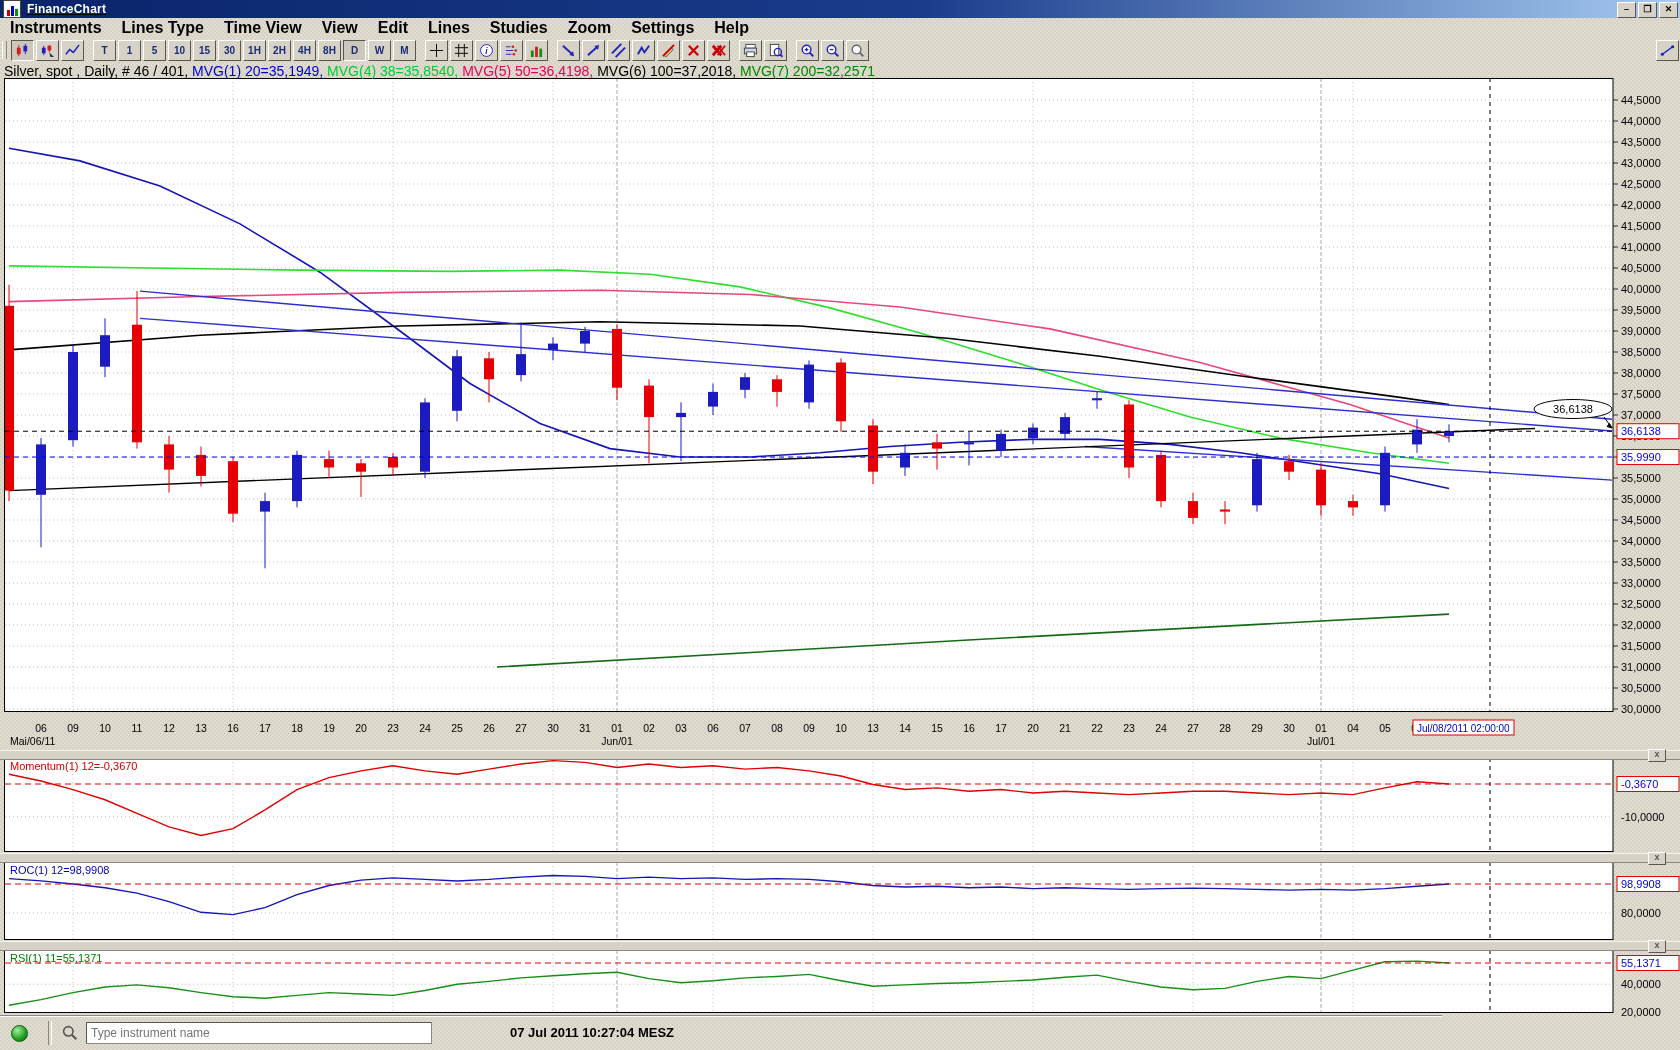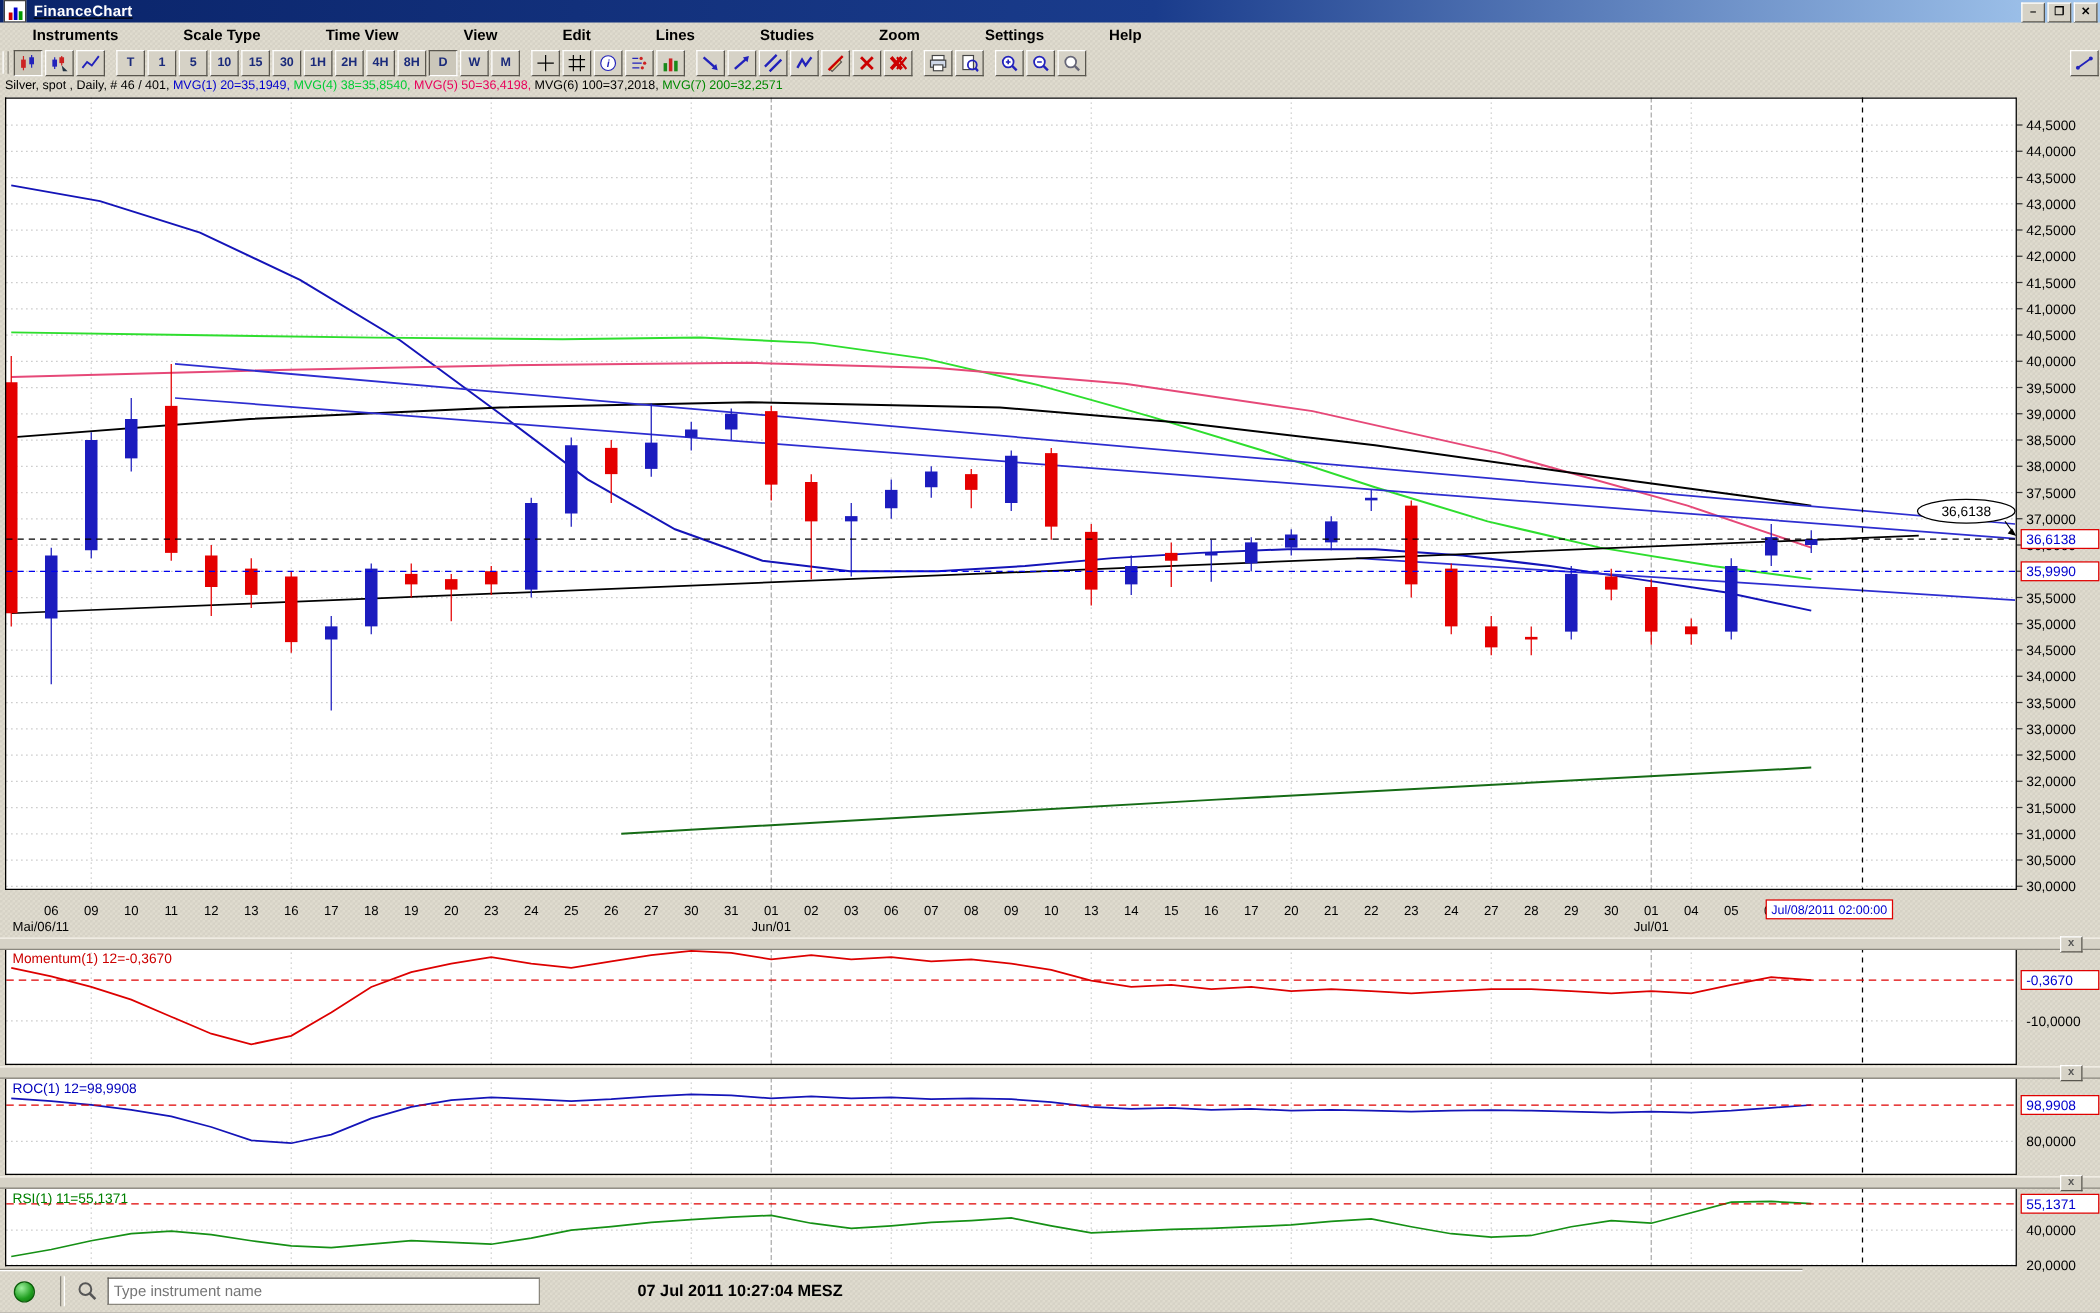--- a/index.html
+++ b/index.html
@@ -14,31 +14,31 @@
        display:flex;align-items:center;z-index:5;text-decoration:underline;}
   .title-icon{width:14px;height:14px;margin-left:3px;background:#fff;border:1px solid #444;
        display:flex;align-items:flex-end;justify-content:center;gap:1px;padding:1px;}
   .title-icon i{display:block;width:3px;}
   .title-text{color:#fff;font-weight:bold;font-size:12px;margin-left:6px;letter-spacing:.2px;}
   .win-controls{position:absolute;right:2px;top:2px;display:flex;gap:2px;}
   .win-btn{width:17px;height:14px;background:#d6d2c6;border-top:1px solid #fff;border-left:1px solid #fff;
        border-right:1px solid #59564e;border-bottom:1px solid #59564e;font-size:9px;line-height:12px;
        text-align:center;font-weight:bold;color:#000;cursor:default;}
   .menubar{position:absolute;left:0;top:18px;width:1680px;height:20px;z-index:5;display:flex;align-items:center;}
-  .menu-item{font-size:12px;font-weight:bold;color:#000;padding:0 26px;line-height:20px;}
+  .menu-item{font-size:16px;font-weight:bold;color:#000;padding:0 10px;line-height:20px;}
   .toolbar{position:absolute;left:0;top:38px;width:1680px;height:24px;z-index:5;display:flex;align-items:center;}
   .grip{width:3px;height:18px;margin:0 3px 0 2px;border-left:1px solid #fff;border-right:1px solid #8a877e;}
   .tb-btn{width:21px;height:19px;margin:0 1px;background:#d6d2c6;
        border-top:1px solid #fff;border-left:1px solid #fff;border-right:1px solid #59564e;border-bottom:1px solid #59564e;
        display:flex;align-items:center;justify-content:center;font-size:10px;font-weight:bold;color:#1a2a7a;}
   .tb-btn svg{width:15px;height:15px;}
   .tb-btn.pressed{border-top:1px solid #59564e;border-left:1px solid #59564e;border-right:1px solid #fff;border-bottom:1px solid #fff;background:#cbc7ba;}
   .tb-sep{width:7px;height:20px;}
   .tb-spacer{flex:1;}
-  .chart-header{position:absolute;left:4px;top:63px;width:1670px;height:14px;z-index:5;font-size:10px;white-space:nowrap;}
+  .chart-header{position:absolute;left:4px;top:63px;width:1670px;height:14px;z-index:5;font-size:14px;white-space:nowrap;}
   .chart-header span{margin-right:0px;}
   svg#chart-svg{position:absolute;left:0;top:0;width:1680px;height:1050px;z-index:1;}
   svg text{font-family:"Liberation Sans",sans-serif;}
   .panel-sep{position:absolute;left:0;width:1680px;height:8px;background:#d6d2c6;
        border-top:1px solid #f7f4ec;border-bottom:1px solid #8a877e;z-index:4;}
   .sep-close{position:absolute;right:14px;top:-2px;width:16px;height:11px;background:#d6d2c6;
        border-top:1px solid #fff;border-left:1px solid #fff;border-right:1px solid #59564e;border-bottom:1px solid #59564e;
        font-size:9px;line-height:9px;text-align:center;color:#555;font-weight:bold;}
   .statusbar{position:absolute;left:0;top:1016px;width:1442px;height:34px;z-index:5;border-top:1px solid #fff;
        box-shadow:0 -1px 0 #8a877e;}
@@ -500,21 +500,21 @@
     <div class="title-text">FinanceChart</div>
     <div class="win-controls">
       <div class="win-btn">–</div>
       <div class="win-btn">❐</div>
       <div class="win-btn">✕</div>
     </div>
   </div>
 
   <div class="menubar" id="menubar">
       <div class="menu-item">Instruments</div>
-      <div class="menu-item">Scale Type</div>
+      <div class="menu-item">Lines Type</div>
       <div class="menu-item">Time View</div>
       <div class="menu-item">View</div>
       <div class="menu-item">Edit</div>
       <div class="menu-item">Lines</div>
       <div class="menu-item">Studies</div>
       <div class="menu-item">Zoom</div>
       <div class="menu-item">Settings</div>
       <div class="menu-item">Help</div>
     </div>
   <div class="toolbar" id="toolbar">

